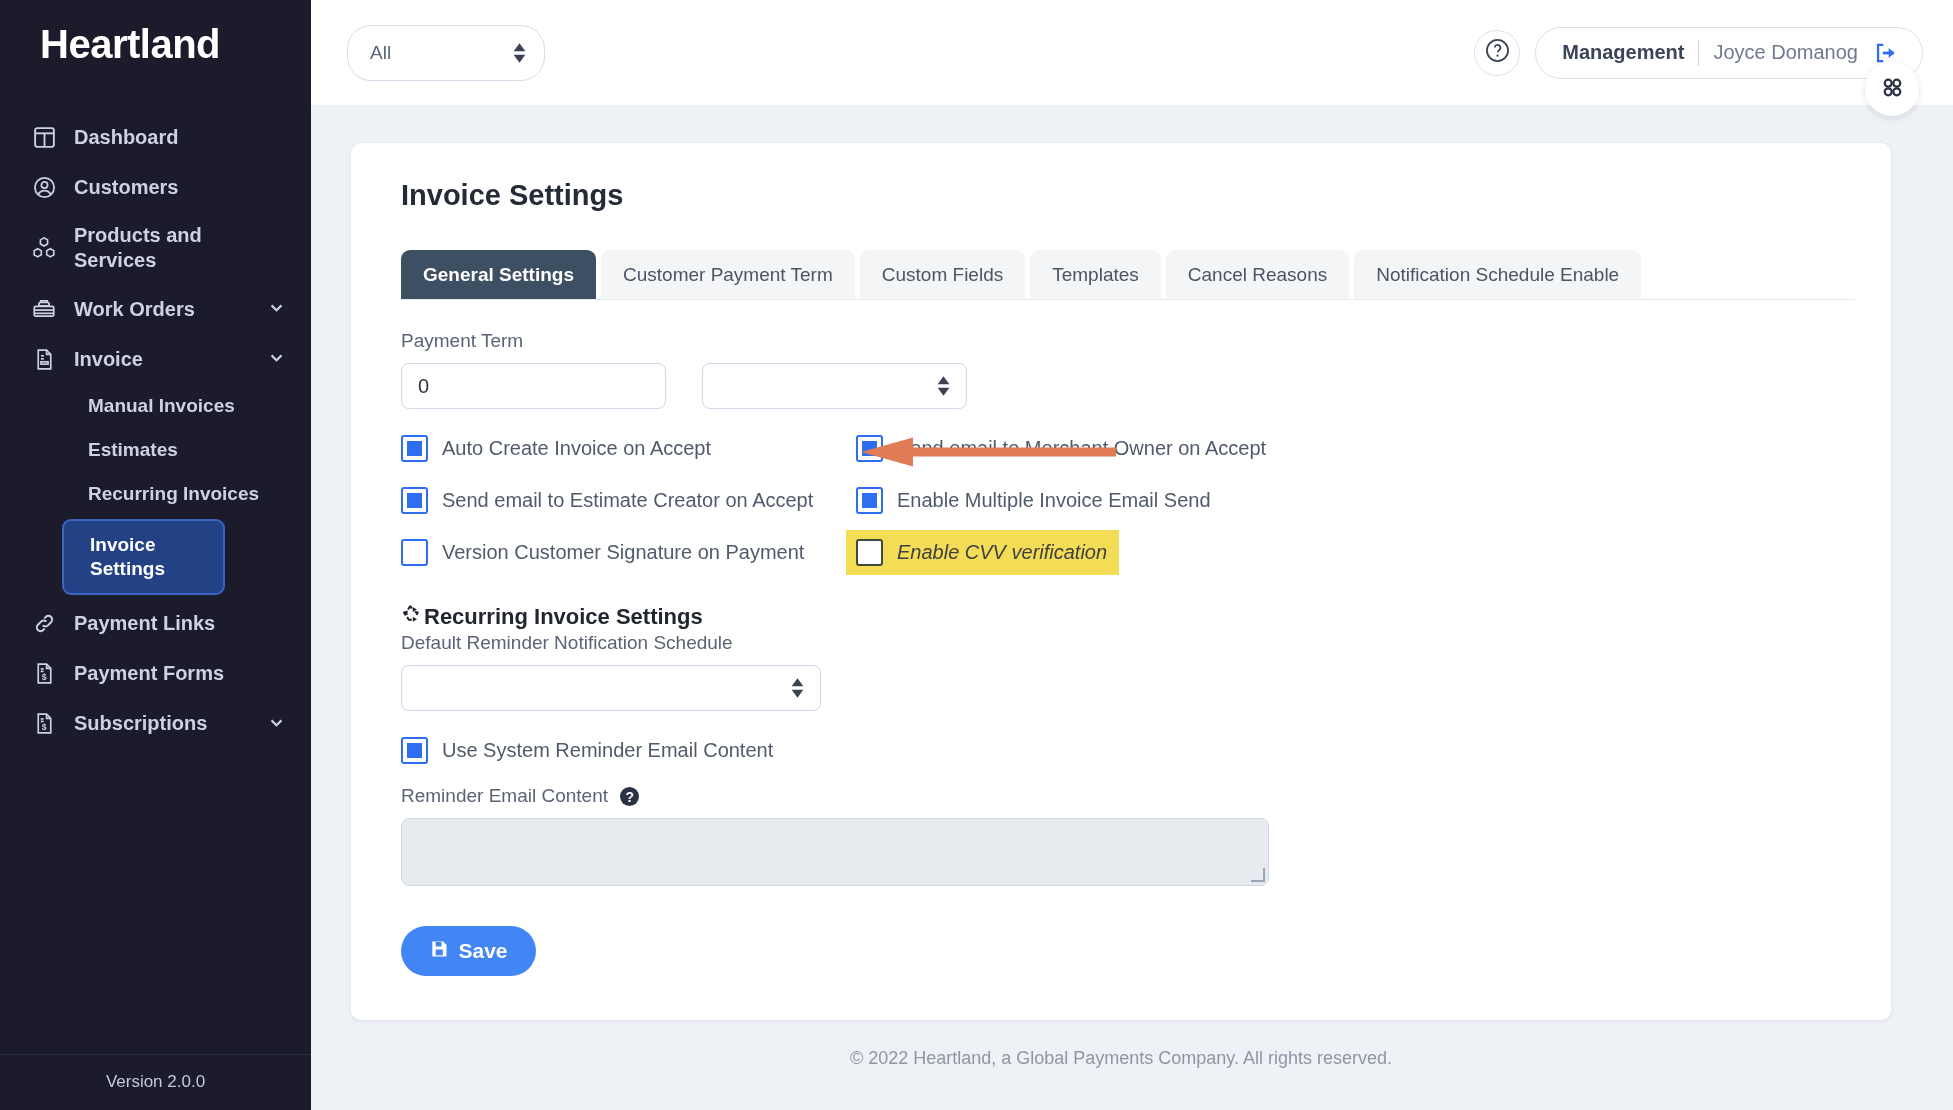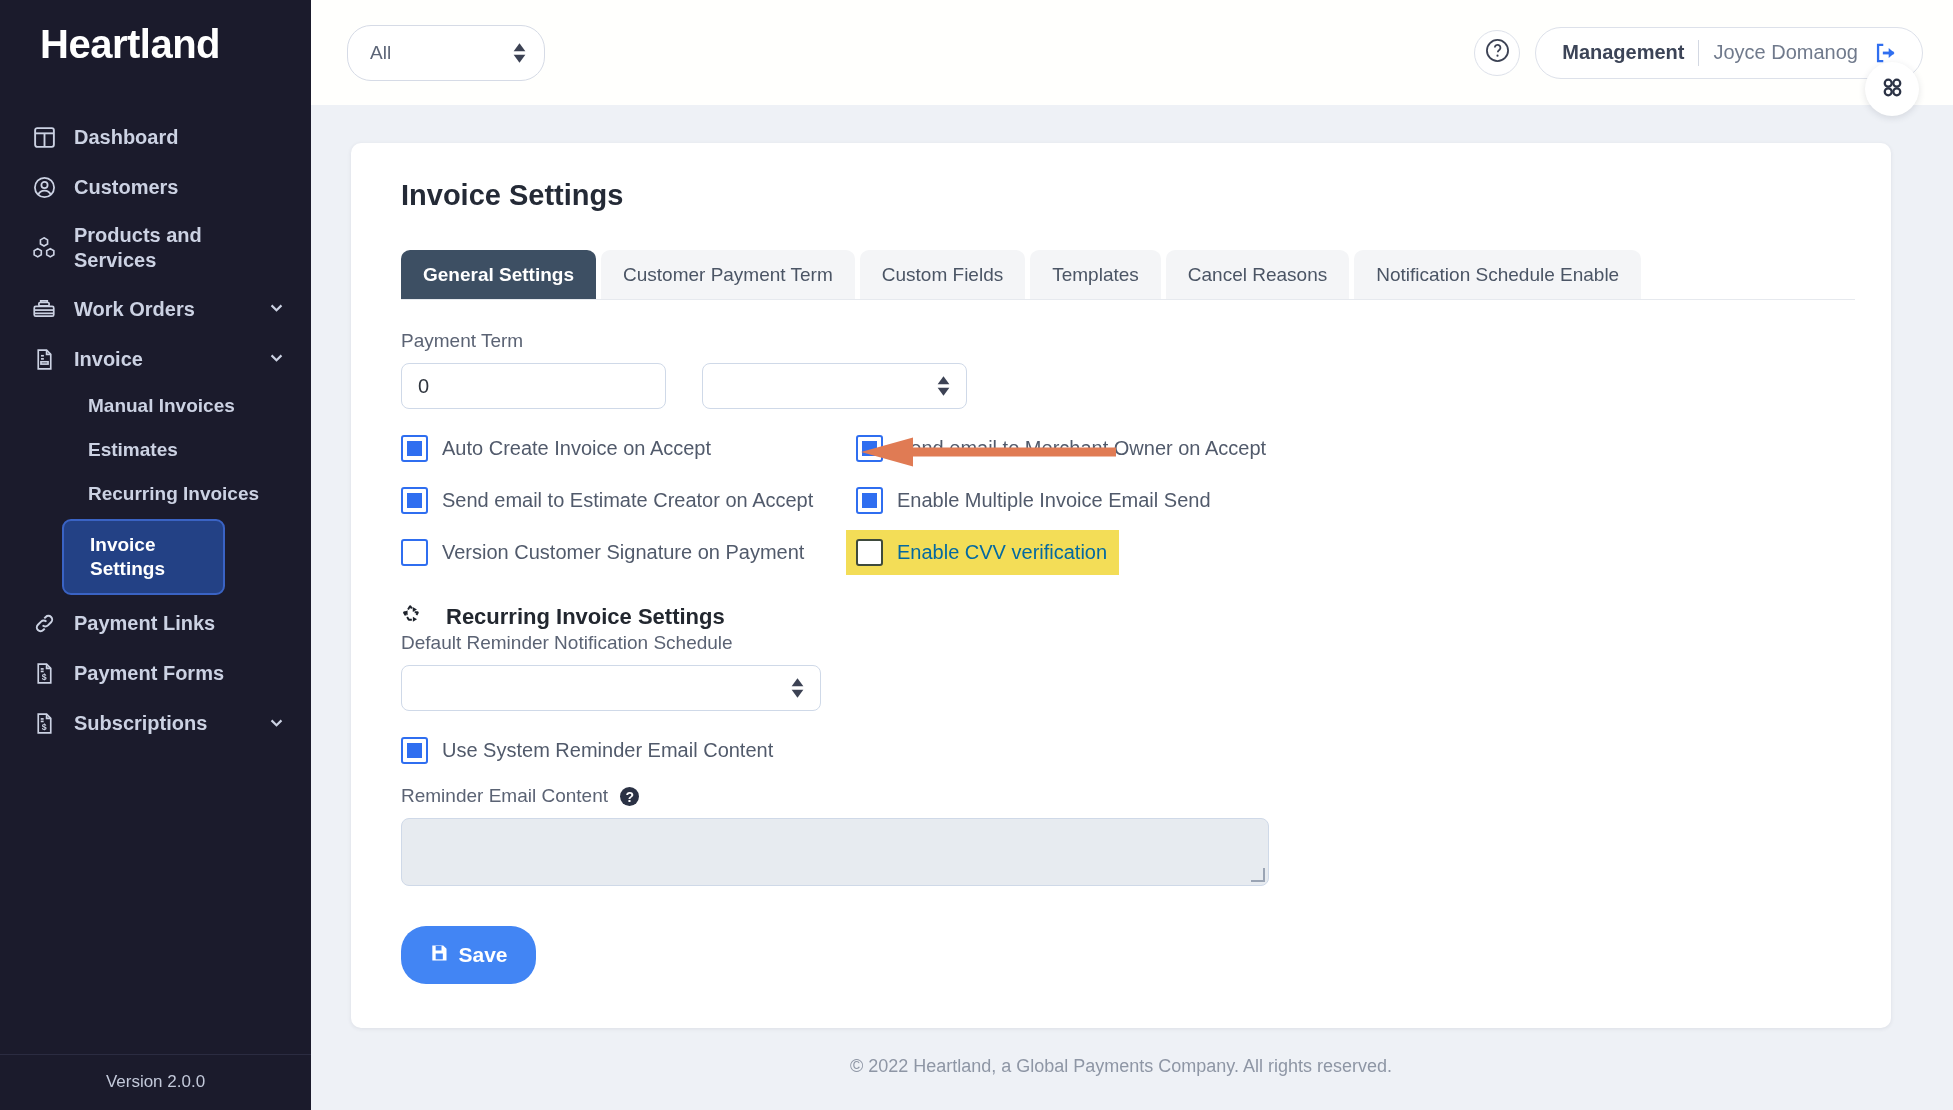--- a/index.html
+++ b/index.html
@@ -200,31 +200,31 @@
   }
   .cbx.dark { border: 2px solid #3e4a3c; }
   .check-label { font-size: 20px; color: #515a6b; margin-left: 14px; }
 
   .hl {
     background: #f3dd57;
     padding: 9px 12px 9px 10px;
     margin: -9px 0 -9px -10px;
     display: flex; align-items: center;
   }
-  .hl .check-label { color: #0369a1; }
+  .hl .check-label { color: #404040; font-style: italic; }
 
   .arrow-ann {
     position: absolute;
     left: 460px; top: 6px;
     width: 255px; height: 30px;
     pointer-events: none;
   }
 
   .section-head {
-    display: flex; align-items: center; gap: 24px;
+    display: flex; align-items: center; gap: 2px;
     font-size: 22px; font-weight: bold; color: #22272f;
     margin: 34px 0 2px 0;
   }
   .sub-label { font-size: 19px; color: #5b6374; margin-bottom: 11px; }
   .select-wide {
     width: 420px; height: 46px;
     border: 1px solid #cfd9e8; border-radius: 8px;
     background: #fff;
     display: flex; align-items: center;
     padding: 0 16px;
@@ -247,21 +247,21 @@
     margin-bottom: 40px;
     position: relative;
   }
   .textarea::after {
     content: ""; position: absolute; right: 3px; bottom: 3px;
     width: 12px; height: 12px;
     border-right: 2px solid #9aa4b4; border-bottom: 2px solid #9aa4b4;
     transform: skewX(-0deg);
   }
   .save-btn {
-    width: 135px; height: 58px;
+    width: 135px; height: 50px;
     background: #4285f4; border-radius: 25px;
     color: #fff; font-size: 21px; font-weight: bold;
     display: flex; align-items: center; justify-content: center; gap: 9px;
     cursor: pointer;
   }
   .footer {
     text-align: center;
     color: #8e96a5; font-size: 18px;
     padding: 28px 0 26px 0;
   }

